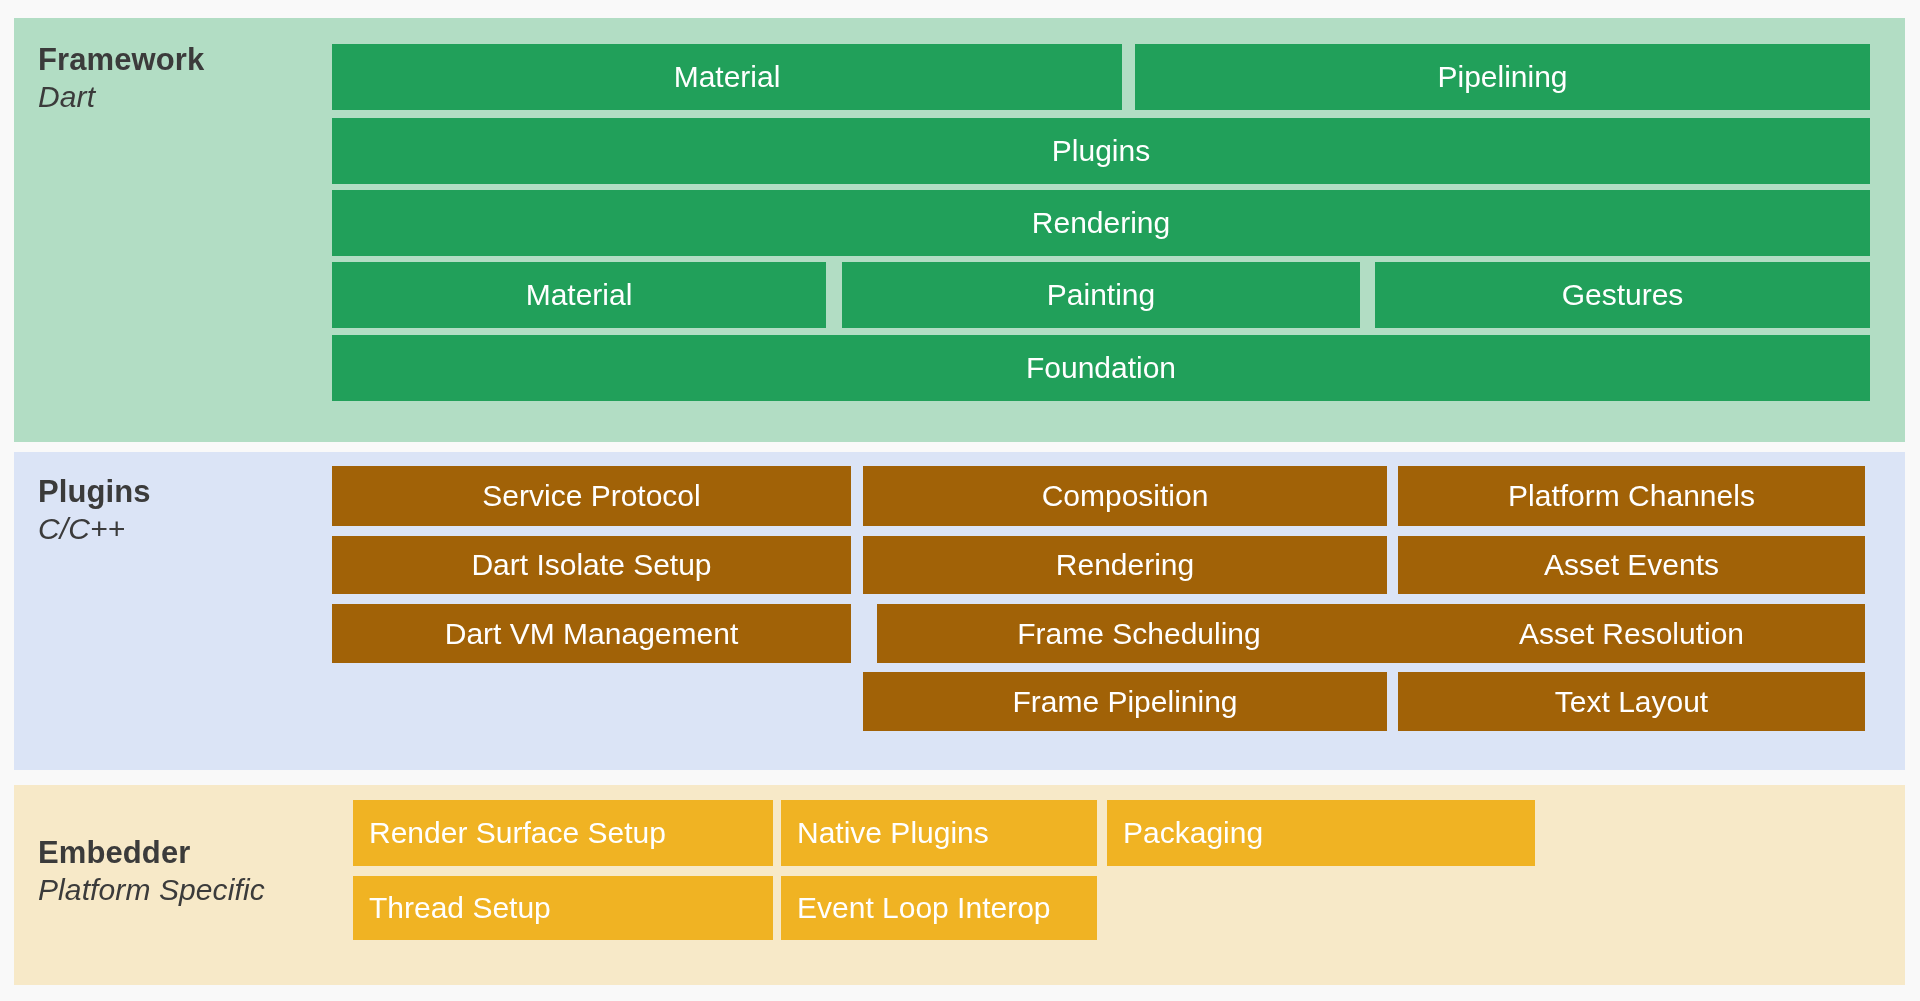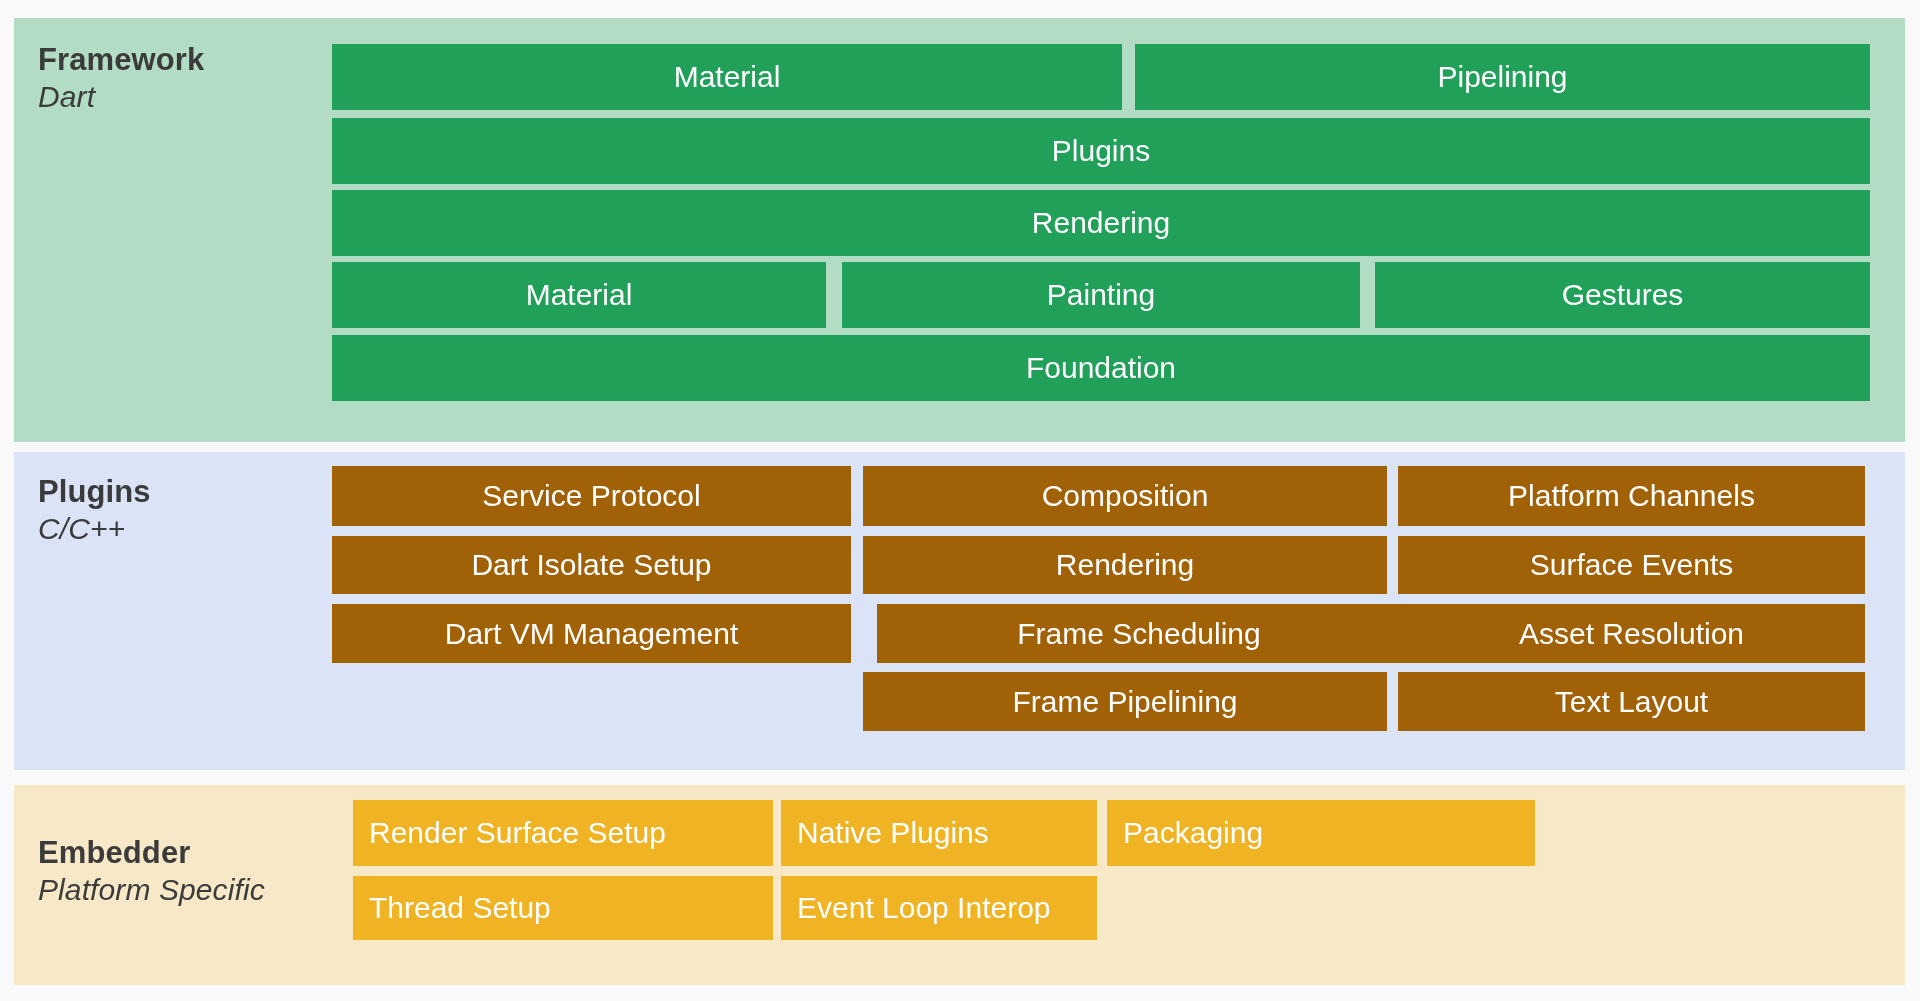--- a/index.html
+++ b/index.html
@@ -151,21 +151,21 @@
       <div class="tile tile-blue center en-r1" style="left:0px; width:519px;">Service Protocol</div>
       <div class="tile tile-blue center en-r2" style="left:0px; width:519px;">Dart Isolate Setup</div>
       <div class="tile tile-blue center en-r3" style="left:0px; width:519px;">Dart VM Management</div>
 
       <div class="tile tile-blue center en-r1" style="left:531px; width:524px;">Composition</div>
       <div class="tile tile-blue center en-r2" style="left:531px; width:524px;">Rendering</div>
       <div class="tile tile-blue center en-r3" style="left:531px; width:524px;margin-left:14px;">Frame Scheduling</div>
       <div class="tile tile-blue center en-r4" style="left:531px; width:524px;">Frame Pipelining</div>
 
       <div class="tile tile-blue center en-r1" style="left:1066px; width:467px;">Platform Channels</div>
-      <div class="tile tile-blue center en-r2" style="left:1066px; width:467px;">Surface Events</div>
+      <div class="tile tile-blue center en-r2" style="left:1066px; width:467px;">Asset Events</div>
       <div class="tile tile-blue center en-r3" style="left:1066px; width:467px;">Asset Resolution</div>
       <div class="tile tile-blue center en-r4" style="left:1066px; width:467px;">Text Layout</div>
     </div>
   </div>
 
   <div class="layer layer-embedder">
     <div class="layer-title">
       <div class="name">Embedder</div>
       <div class="sub">Platform Specific</div>
     </div>

